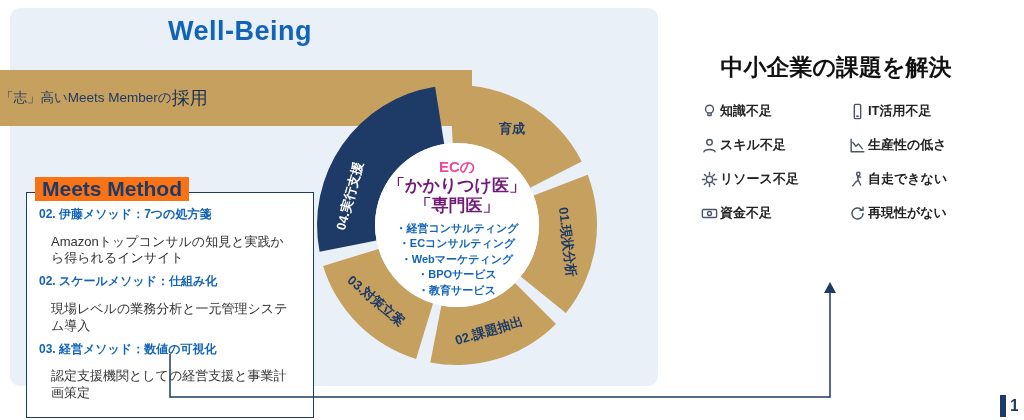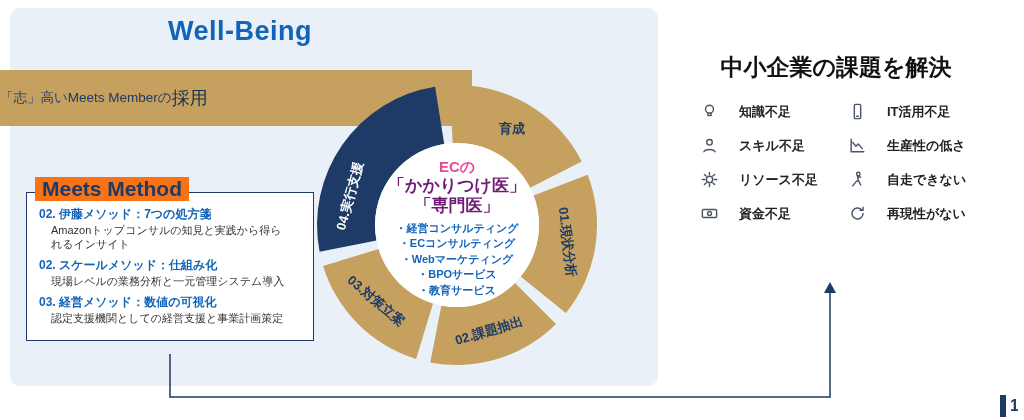--- a/index.html
+++ b/index.html
@@ -31,26 +31,26 @@
   .rc-services{margin-top:5px;}
   .rc-services div{font-size:11px;font-weight:bold;color:#1264b8;line-height:1.4;}
 
   
   .method-box{position:absolute;left:26px;top:192px;width:288px;background:#fff;
     border:1.5px solid #1e3a66;padding:14px 10px 8px 12px;z-index:4;box-sizing:border-box;}
   .method-title{position:absolute;top:-16px;left:8px;background:#f97316;padding:0 7px;
     font-size:21px;font-weight:bold;color:#1e3a66;}
   .method-item{margin-bottom:7px;}
   .method-item h4{margin:0;font-size:12px;font-weight:bold;color:#1264b8;line-height:1.3;}
-  .method-item p{margin:0 0 0 12px;font-size:11px;color:#333;line-height:1.3;width:240px;}
+  .method-item p{margin:11px 0 0 12px;font-size:13px;color:#333;line-height:1.3;width:240px;}
 
   
   .problems-title{position:absolute;left:676px;top:52px;width:320px;text-align:center;
     font-size:23px;font-weight:bold;color:#111;}
-  .prob-row{position:absolute;display:flex;align-items:center;gap:20px;}
+  .prob-row{position:absolute;display:flex;align-items:flex-start;gap:1px;}
   .prob-row .lbl{font-size:13px;font-weight:600;color:#222;white-space:nowrap;}
   .prob-icon{width:19px;height:19px;flex:0 0 auto;}
   .prob-icon svg{width:19px;height:19px;stroke:#4a5568;fill:none;stroke-width:1.8;
     stroke-linecap:round;stroke-linejoin:round;}
 
   
   .connector{position:absolute;left:0;top:0;z-index:5;pointer-events:none;}
 
   
   .page-num{position:absolute;left:1000px;top:395px;display:flex;align-items:center;gap:4px;z-index:6;}

